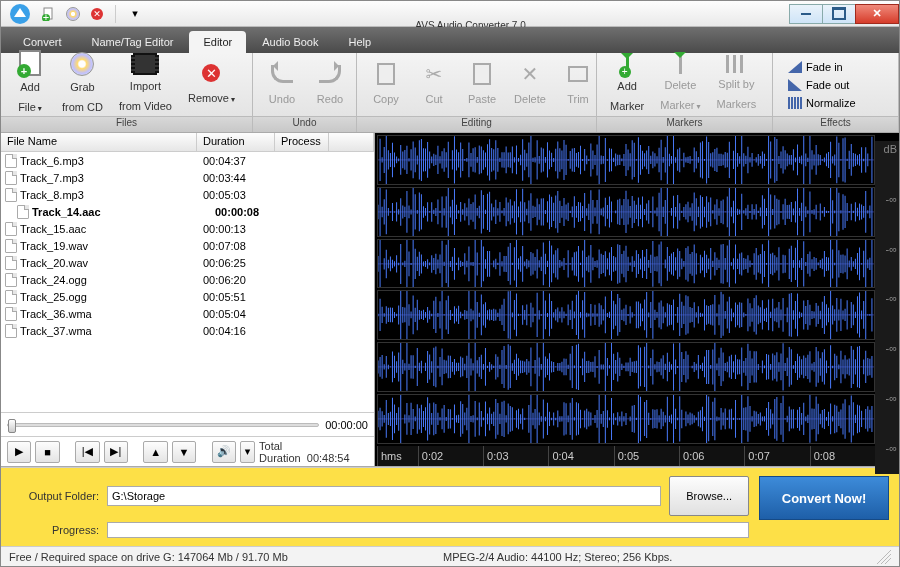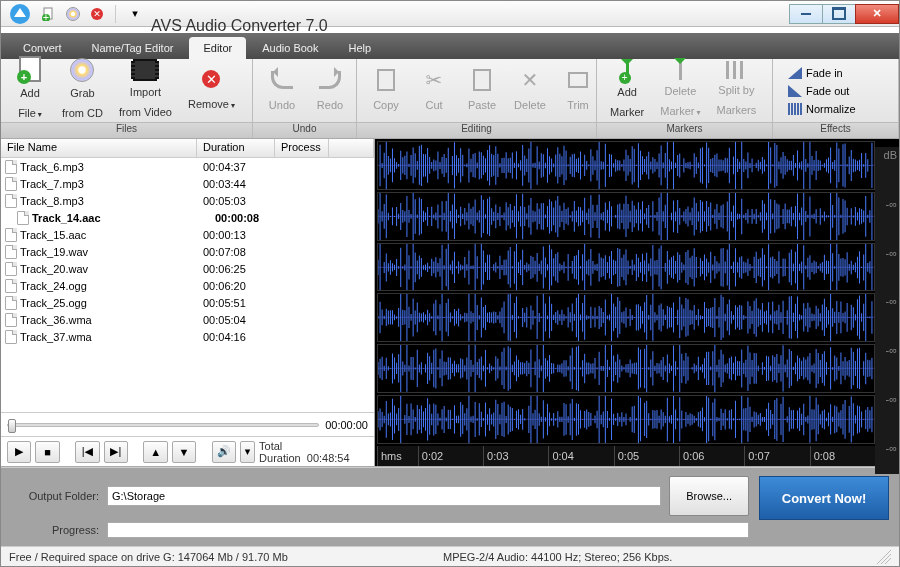--- a/index.html
+++ b/index.html
@@ -4,30 +4,30 @@
 <style>
 * { margin: 0; padding: 0; box-sizing: border-box; font-family: Tahoma, Arial, sans-serif; font-size: 11px; }
 body { background: #fff; width: 900px; height: 567px; overflow: hidden; border: 1px solid #888; display: flex; flex-direction: column; }
 
 
 .titlebar { height: 26px; background: linear-gradient(#fdfdfd,#e9e9e9); display: flex; align-items: center; border-bottom: 1px solid #bbb; }
 .titlebar .qat { display: flex; align-items: center; gap: 4px; padding: 0 6px; }
 .titlebar .logo { width: 28px; height: 22px; display:flex;align-items:center;justify-content:center; }
 .qat-btn { width: 20px; height: 18px; display:flex;align-items:center;justify-content:center; border:1px solid transparent; border-radius:2px;}
 .qat-sep { width:6px; height:18px; border-left:1px solid #ccc; margin-left:4px;}
-.title { flex:1; font-size:16px; color:#333;margin-top:24px; }
+.title { flex:1; text-align:center; font-size:10px; color:#333;margin-top:24px; }
 .winbtns { display:flex; }
 .winbtn { width:34px; height:20px; border:1px solid #8aa; background:linear-gradient(#eaf3fb,#cfe4f7); margin-left:-1px; display:flex;align-items:center;justify-content:center;color:#2b5b88;}
 .winbtn.close { width:44px; background:linear-gradient(#f08a7b,#d63c2a); color:#fff; border-color:#a02a1d;}
 .winbtn.min::before{content:"";width:10px;border-bottom:2px solid #2b5b88;}
 .winbtn.max::before{content:"";width:10px;height:8px;border:2px solid #2b5b88;border-top-width:3px;}
 .winbtn.close::before{content:"✕";font-weight:bold;}
 
 
-.tabs { height: 26px; background: linear-gradient(#6f6f6f,#4a4a4a); display:flex; align-items:flex-end; padding:0 8px; gap:2px;margin-top:6px;}
+.tabs { height: 26px; background: linear-gradient(#6f6f6f,#4a4a4a); display:flex; align-items:flex-end; padding:0 8px; gap:2px;}
 .tab { padding:5px 14px; color:#eee; border-radius:4px 4px 0 0; cursor:pointer;}
 .tab.active { background:#f4f4f4; color:#222; }
 
 
 .ribbon { height: 80px; background: linear-gradient(#f4f4f4,#e0e0e0); border-bottom:1px solid #aaa; display:flex; }
 .group { border-right:1px solid #bbb; display:flex; flex-direction:column; }
 .group-body { flex:1; display:flex; align-items:center; padding:2px 6px; gap:2px;}
 .group-label { height:16px; background:linear-gradient(#d8d8d8,#c8c8c8); text-align:center; font-size:10px; color:#444; border-top:1px solid #bbb;}
 .rbtn { display:flex; flex-direction:column; align-items:center; justify-content:center; padding:2px 6px; border:1px solid transparent; border-radius:3px; min-width:46px; height:58px; cursor:pointer; color:#333;}
 .rbtn.disabled { color:#999; }
@@ -61,21 +61,21 @@
 
 .right { flex:1; background:#000; position:relative; }
 .dbscale{position:absolute;right:0;top:8px;height:100%;width:24px;background:#1a1a1a;color:#888;font-size:9px;display:flex;flex-direction:column;justify-content:space-between;padding:2px 2px 20px 2px;text-align:right;}
 .wavewrap{position:absolute;left:2px;right:24px;top:2px;bottom:20px;display:flex;flex-direction:column;}
 .wave{flex:1;border:1px solid #333;margin-bottom:2px;position:relative;background:#000;}
 .wave svg{position:absolute;inset:0;width:100%;height:100%;}
 .ruler{position:absolute;left:2px;right:24px;bottom:0;height:20px;background:#111;color:#ccc;font-size:9px;display:flex;}
 .ruler .t{flex:1;border-left:1px solid #444;padding:4px 0 0 3px;}
 
 
-.bottom{padding:8px 10px;display:flex;flex-direction:column;gap:6px;background:#a3a3a3;border-top:1px solid #ccc;}
+.bottom{padding:8px 10px;display:flex;flex-direction:column;gap:6px;background:#fde047;border-top:1px solid #ccc;}
 .brow{display:flex;align-items:center;gap:8px;}
 .brow label{width:88px;text-align:right;color:#333;}
 .txt{flex:1;height:20px;border:1px solid #aaa;background:#fff;padding:2px 4px;}
 .btn{height:40px;padding:0 16px;border:1px solid #888;background:linear-gradient(#fdfdfd,#e0e0e0);border-radius:2px;cursor:pointer;}
 .convert{width:130px;height:44px;background:linear-gradient(#3d8bd9,#1e5fa8);color:#fff;border:1px solid #154a86;border-radius:0;font-weight:bold;font-size:13px;cursor:pointer;}
 .progress{flex:1;height:16px;border:1px solid #aaa;background:#fff;}
 
 .status{height:20px;border-top:1px solid #ccc;background:#f3f3f3;display:flex;align-items:center;padding:0 8px;color:#333;}
 .status .s1{flex:1;}
 .status .grip{width:14px;height:14px;opacity:.4;}

